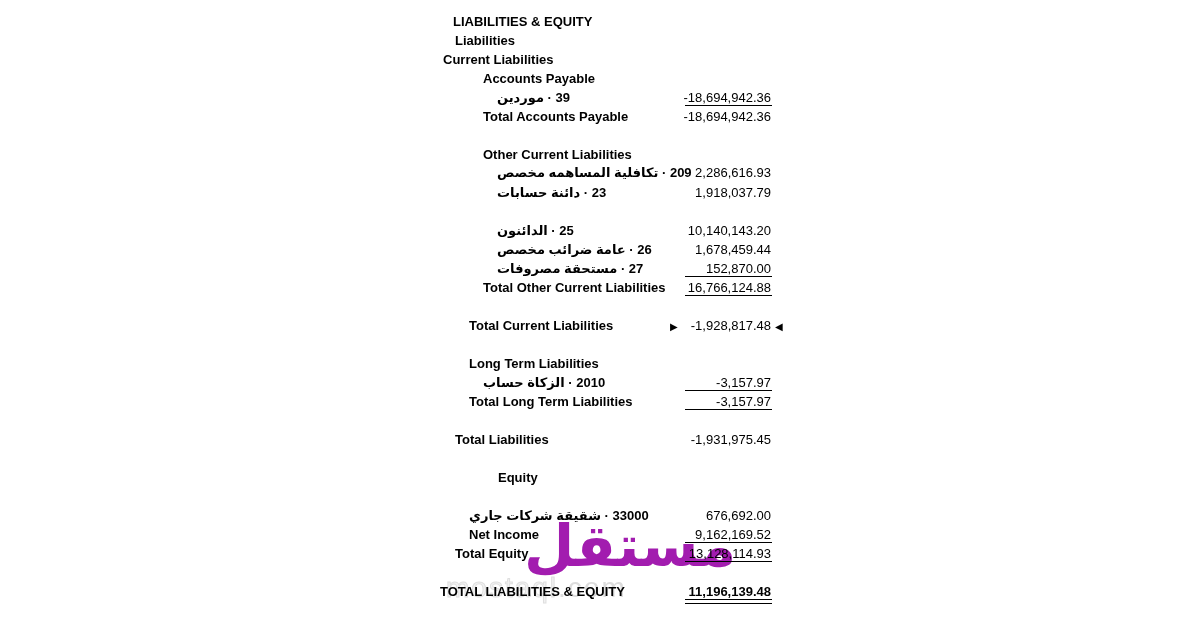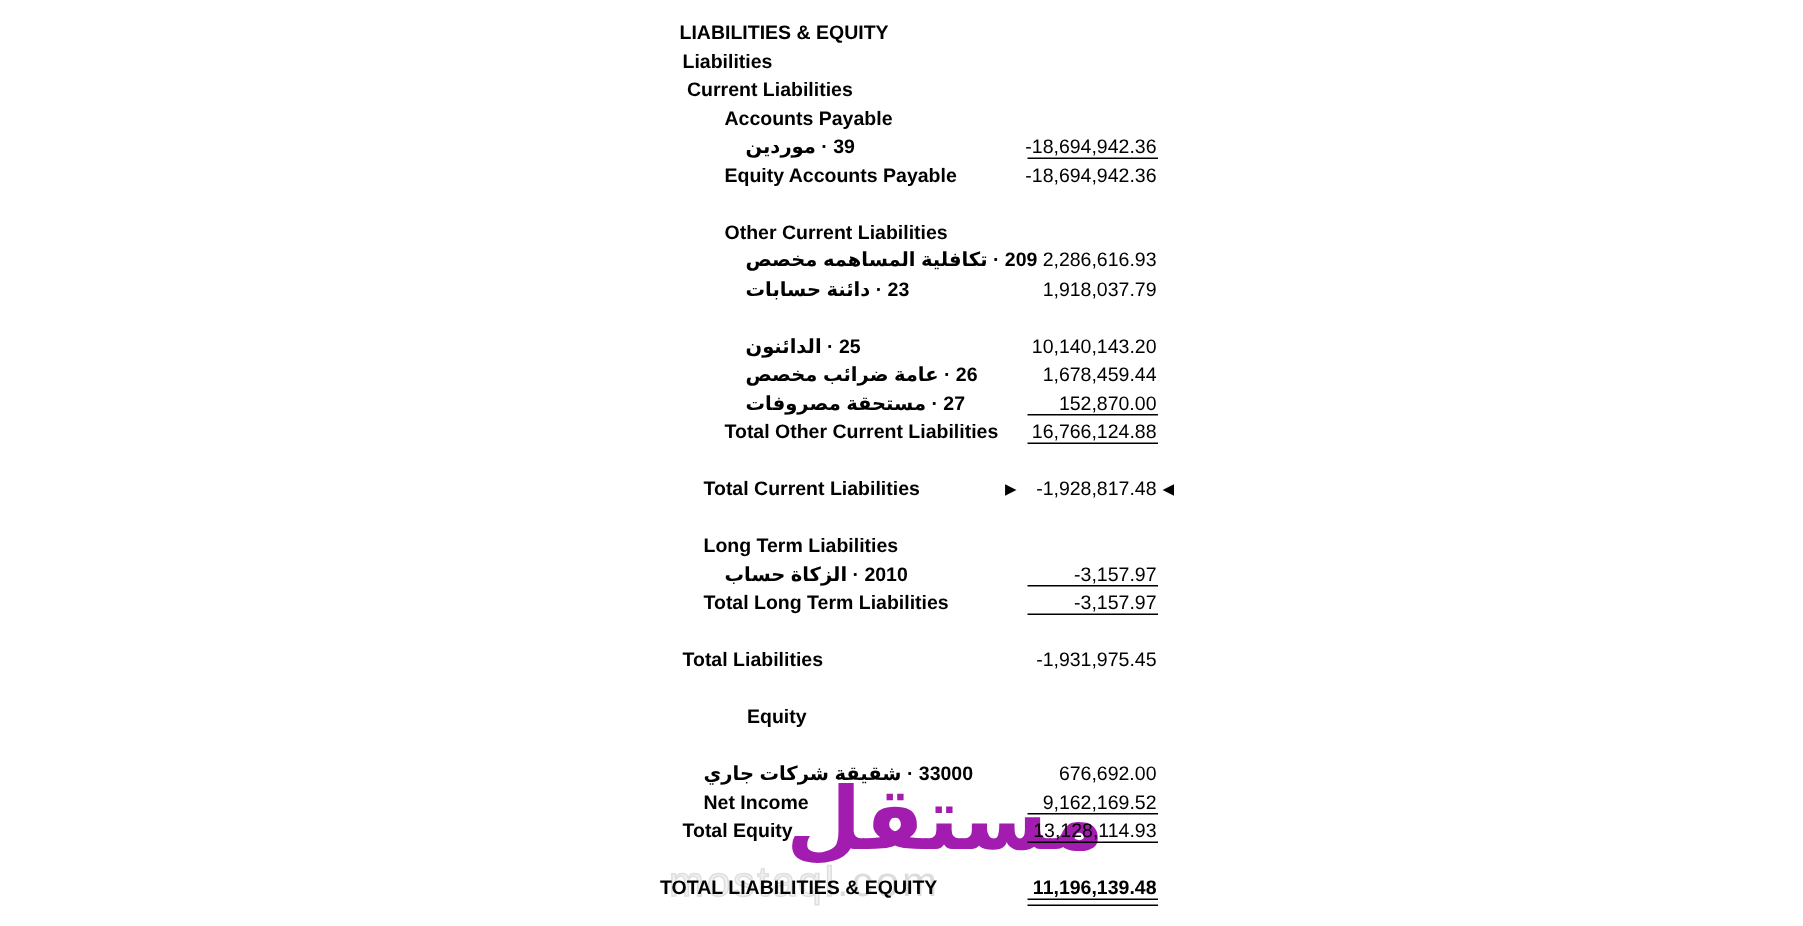--- a/index.html
+++ b/index.html
@@ -69,37 +69,37 @@
     <span class="lbl" style="left: 440px; padding-left: 13px;">LIABILITIES‎ &amp;‎ EQUITY</span>
 
   </div>
 
   <div class="row" style="top: 32px;">
     <span class="lbl" style="left: 455px;">Liabilities</span>
 
   </div>
 
   <div class="row" style="top: 51px;">
-    <span class="lbl" style="left: 458px;">Current‎ Liabilities</span>
+    <span class="lbl" style="left: 443px;">Current‎ Liabilities</span>
 
   </div>
 
   <div class="row" style="top: 70px;">
     <span class="lbl" style="left: 483px;">Accounts‎ Payable</span>
 
   </div>
 
   <div class="row" style="top: 89px;">
     <span class="lbl" style="left: 497px;">موردين‎ ·‎ 39</span>
     <span class="val">-18,694,942.36</span>
   <span class="uline" style="top: 16px;"></span>
       </div>
 
   <div class="row" style="top: 108px;">
-    <span class="lbl" style="left: 483px;">Equity‎ Accounts‎ Payable</span>
+    <span class="lbl" style="left: 483px;">Total‎ Accounts‎ Payable</span>
     <span class="val">-18,694,942.36</span>
   </div>
 
   <div class="row" style="top: 146px;">
     <span class="lbl" style="left: 483px;">Other‎ Current‎ Liabilities</span>
 
   </div>
 
   <div class="row" style="top: 164px;">
     <span class="lbl" style="left: 497px;">مخصص‎ المساهمه‎ تكافلية‎ ·‎ 209</span>

